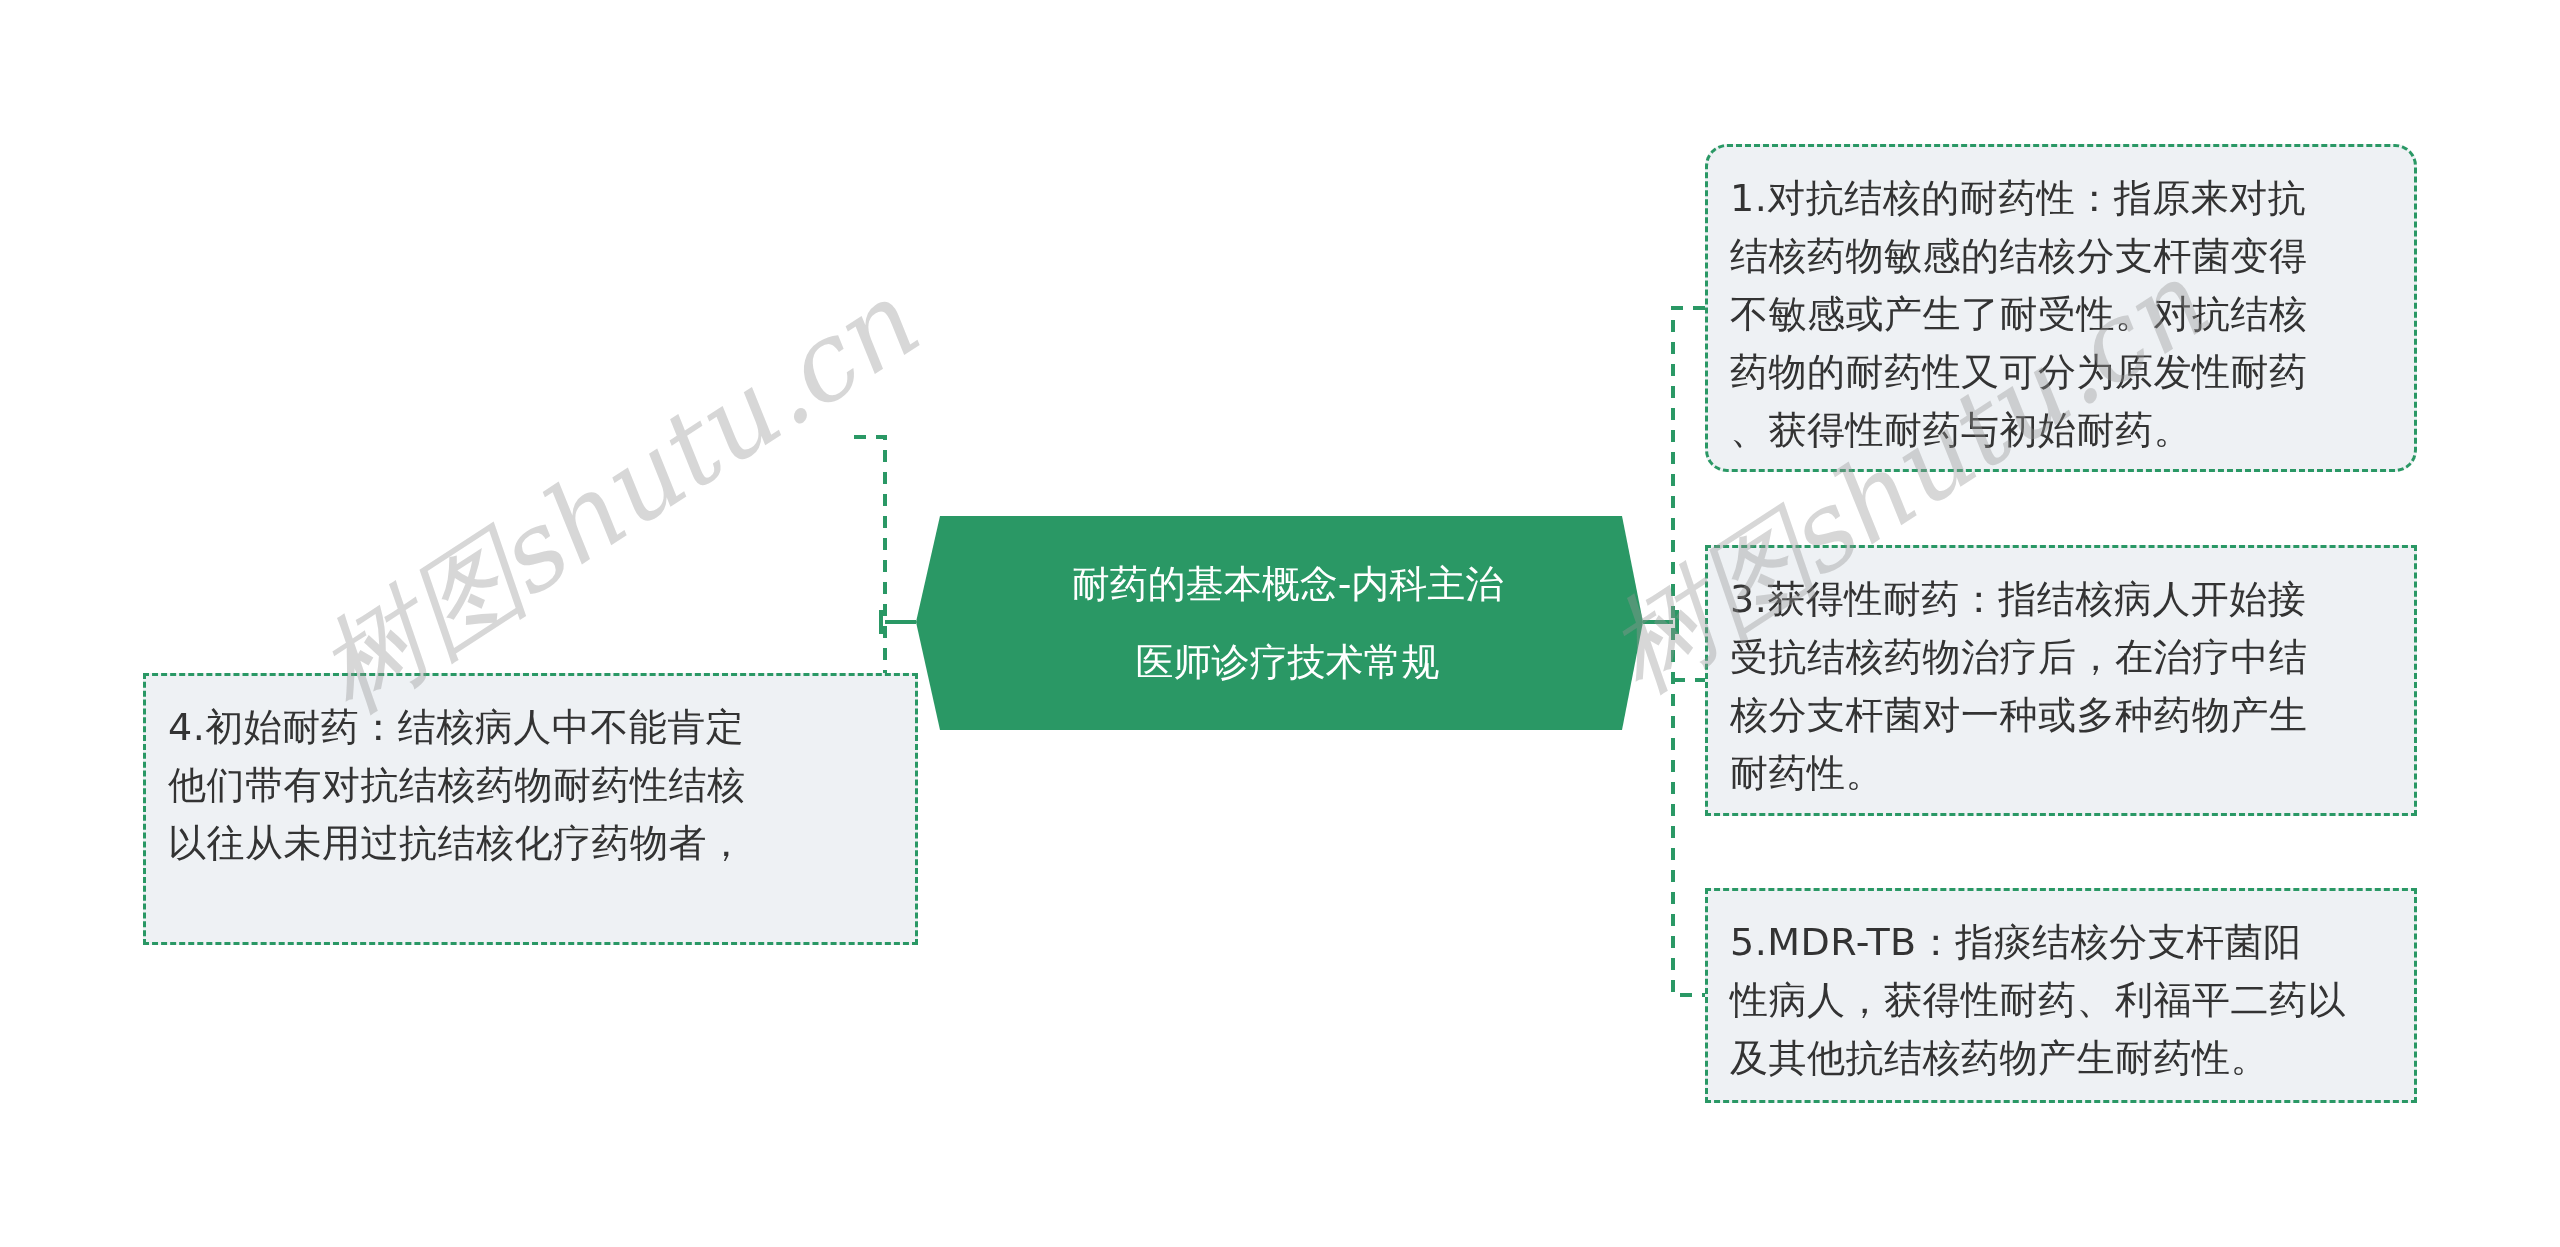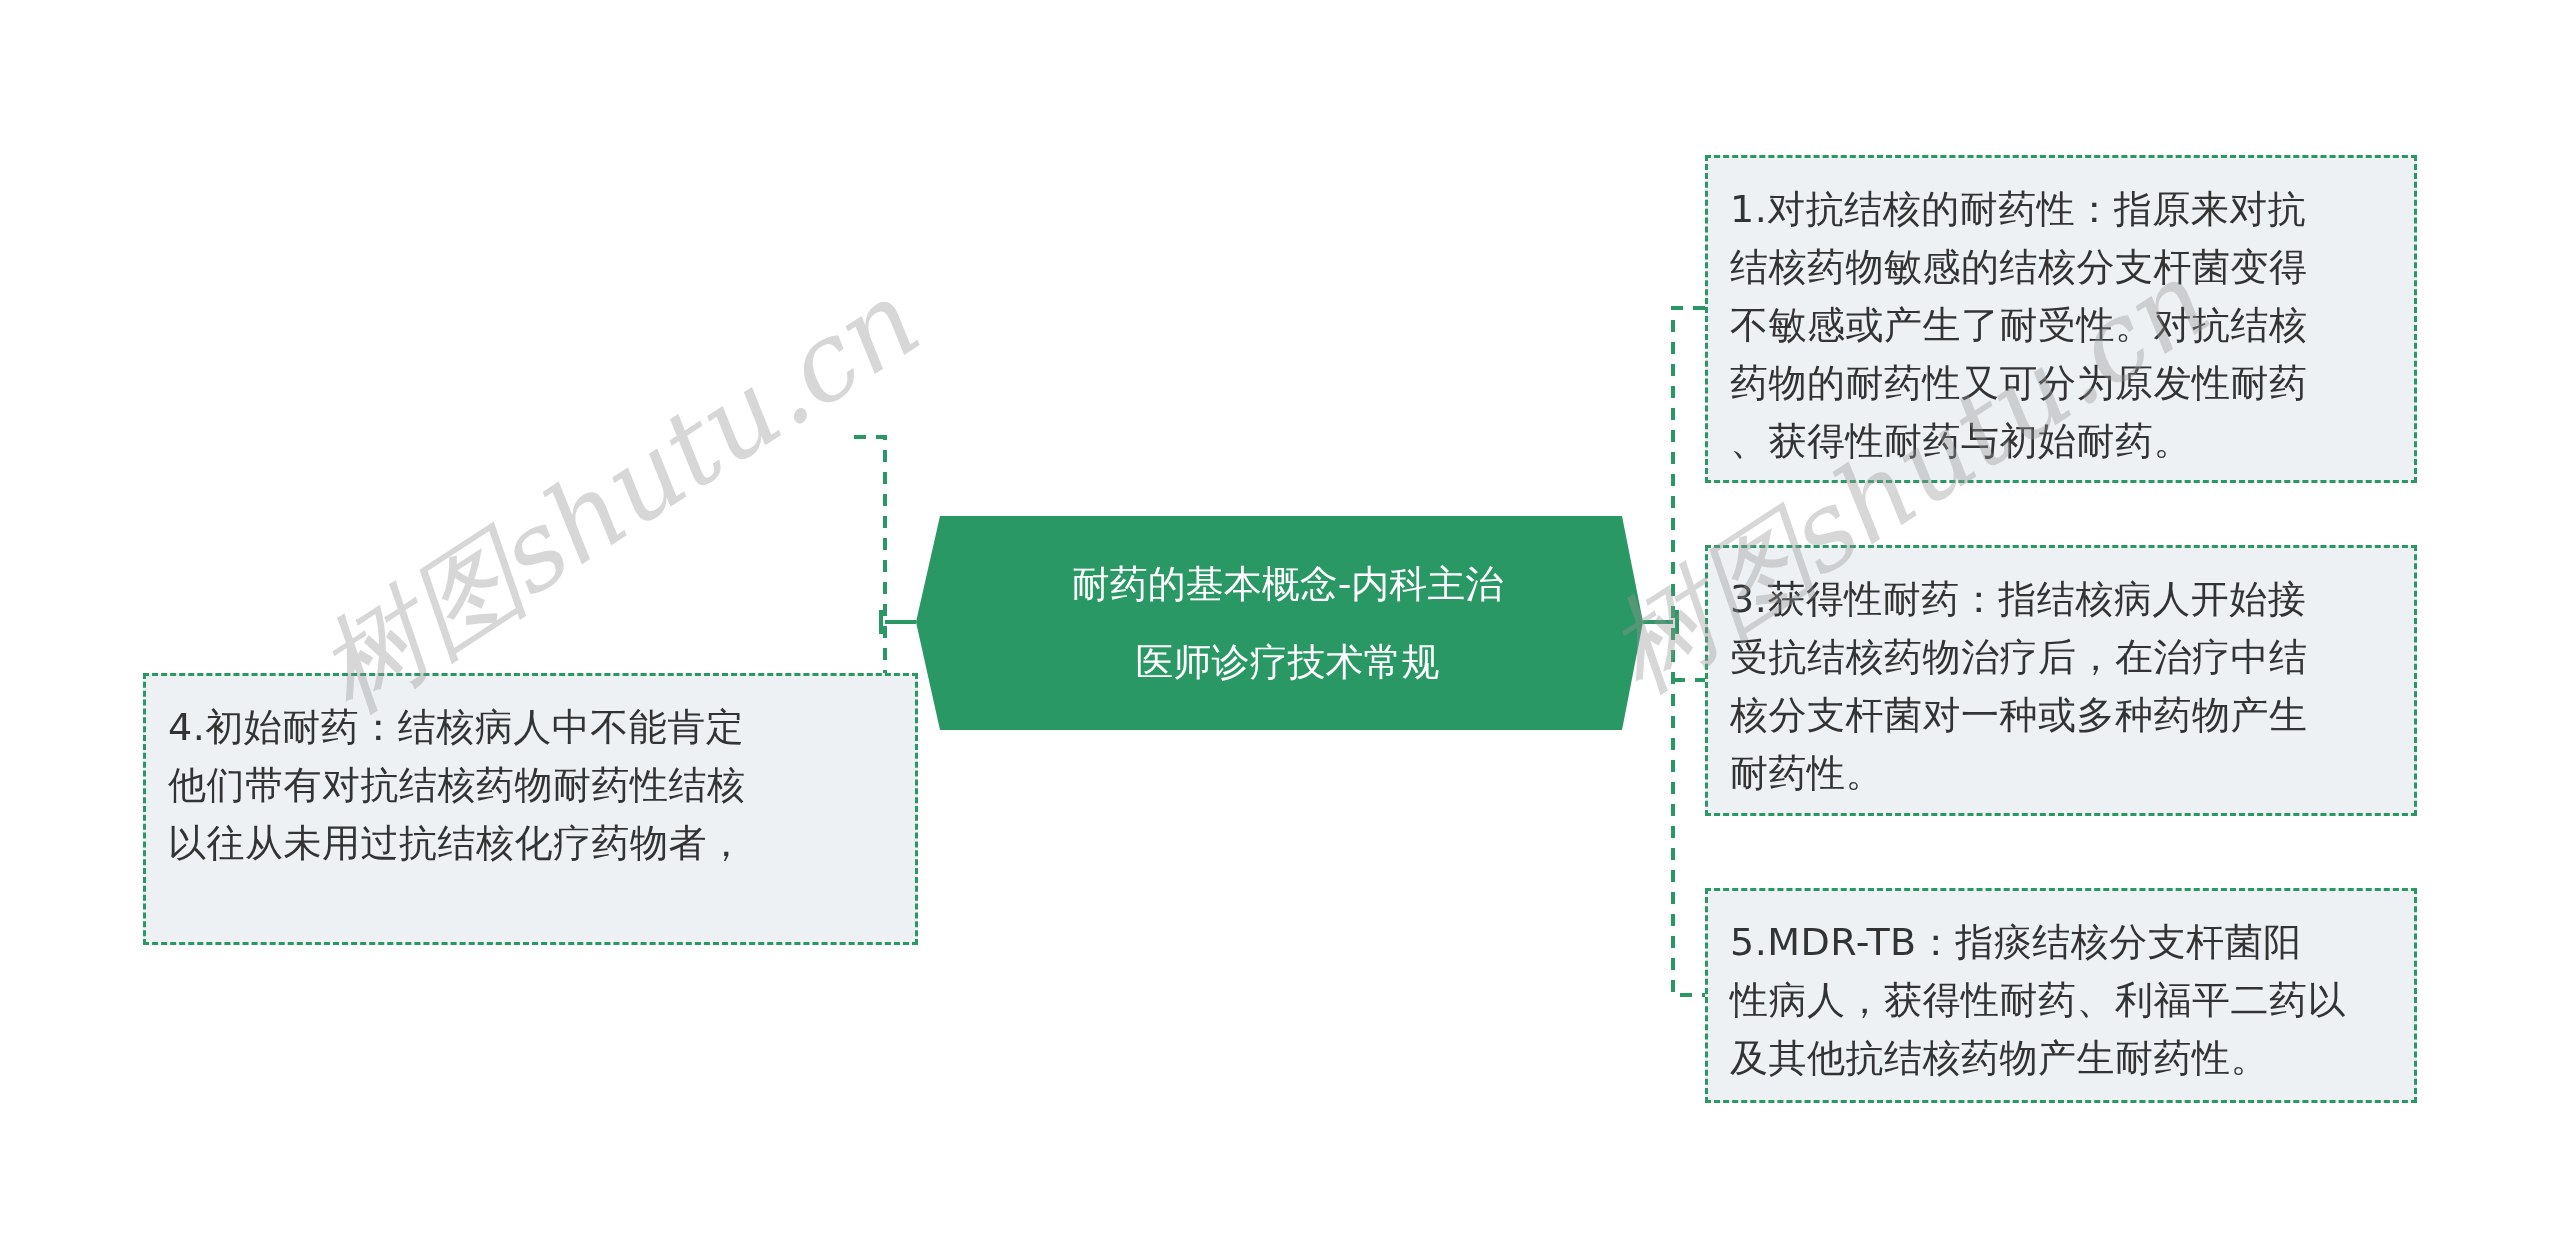--- a/index.html
+++ b/index.html
@@ -109,21 +109,21 @@
   <div class="root">
     <svg width="727" height="214">
       <polygon points="24,0 706,0 727,106 706,214 24,214 0,106" fill="#2a9865"></polygon>
     </svg>
     <div class="root-text">
       <span>耐药的基本概念-内科主治</span>
       <span>医师诊疗技术常规</span>
     </div>
   </div>
 
-  <div class="topic" style="left:1705px; top:155px; width:712px; height:328px;">
+  <div class="topic" style="left:1705px; top:144px; width:712px; height:328px;border-radius:22px;">
     <span class="line">1.对抗结核的耐药性：指原来对抗</span>
     <span class="line">结核药物敏感的结核分支杆菌变得</span>
     <span class="line">不敏感或产生了耐受性。对抗结核</span>
     <span class="line">药物的耐药性又可分为原发性耐药</span>
     <span class="line">、获得性耐药与初始耐药。</span>
   </div>
 
   <div class="topic" style="left:1705px; top:545px; width:712px; height:271px;">
     <span class="line">3.获得性耐药：指结核病人开始接</span>
     <span class="line">受抗结核药物治疗后，在治疗中结</span>

